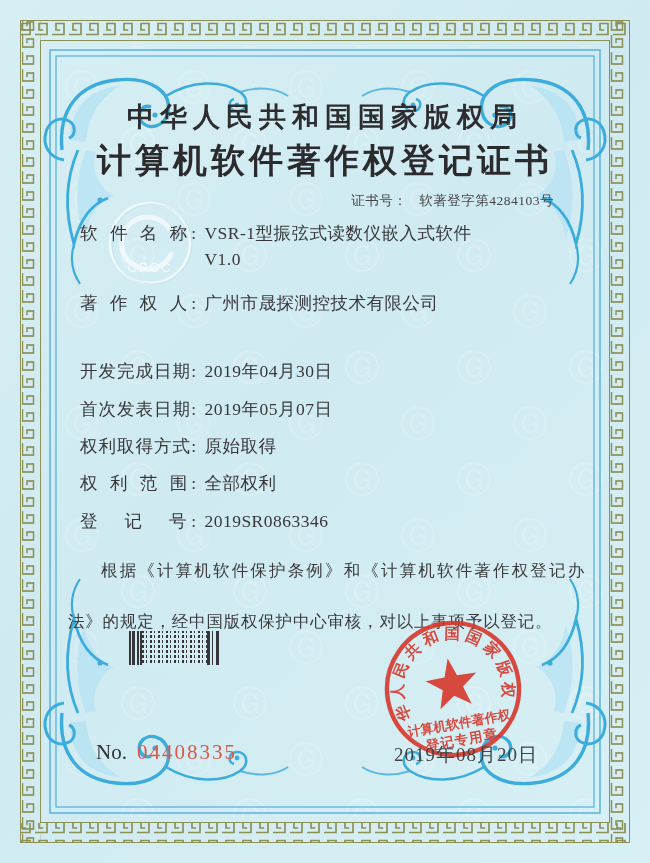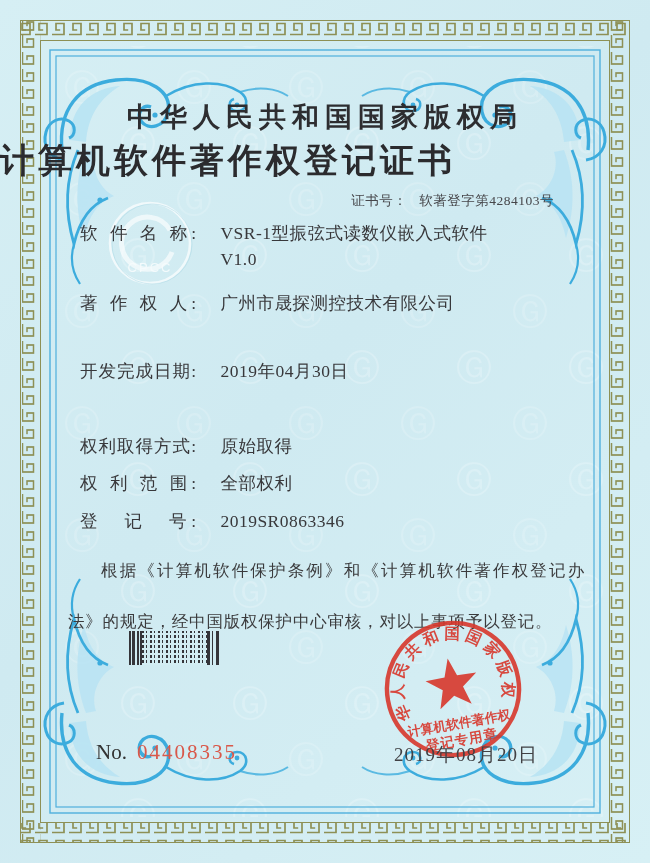--- a/index.html
+++ b/index.html
@@ -7,28 +7,28 @@
     position:relative;width:650px;height:863px;overflow:hidden;
     background:linear-gradient(135deg,#d6eff4 0%,#cfeaf1 45%,#d7f0f5 100%);
     font-family:"Liberation Serif","DejaVu Serif",serif;color:#3a3a3c;
   }
   .deco{position:absolute;left:0;top:0;pointer-events:none;}
   .authority{
     position:absolute;top:99px;left:0;width:100%;text-align:center;
     font-size:27px;font-weight:bold;letter-spacing:6px;color:#2d2d30;white-space:nowrap;
   }
   .title{
-    position:absolute;top:138px;left:0;width:100%;
+    position:absolute;top:138px;left:0;width:100%;text-align:center;
     font-size:34px;font-weight:bold;letter-spacing:4px;color:#2b2b2e;white-space:nowrap;
   }
   .certno{position:absolute;top:192px;right:96px;font-size:13.5px;color:#46464a;letter-spacing:.5px;text-align:right;}
   .certno .certno-val{margin-left:12px;}
   .row{position:absolute;left:80px;font-size:17.5px;line-height:26px;color:#38383b;white-space:nowrap;}
   .lab{display:inline-block;width:116px;text-align:justify;text-align-last:justify;vertical-align:top;}
-  .val{display:inline-block;margin-left:20px;vertical-align:top;letter-spacing:.5px;}
+  .val{display:inline-block;margin-left:4px;vertical-align:top;letter-spacing:.5px;}
   .vline{display:block;}
   .statement{
     position:absolute;left:68px;top:545px;width:517px;margin:0;
     font-size:16.5px;line-height:51px;letter-spacing:.8px;color:#3b3b3d;
     text-indent:33px;text-align:justify;
   }
   .barcode{position:absolute;left:129px;top:631px;width:92px;height:34px;display:flex;}
   .barcode i{display:block;height:100%;}
   .bc-l{width:13px;background:repeating-linear-gradient(90deg,#35353a 0 2px,transparent 2px 3px,#35353a 3px 6px,transparent 6px 8px);}
   .bc-m{flex:1;background:
@@ -110,20 +110,24 @@
     </span>
   </div>
   <div class="row" style="top:290px">
     <span class="lab">著 作 权 人:</span>
     <span class="val">广州市晟探测控技术有限公司</span>
   </div>
   <div class="row" style="top:358px">
     <span class="lab">开发完成日期:</span>
     <span class="val">2019年04月30日</span>
   </div>
+  <div class="row" style="top:396px">
+    <span class="lab">首次发表日期:</span>
+    <span class="val">2019年05月07日</span>
+  </div>
   <div class="row" style="top:470px">
     <span class="lab">权 利 范 围:</span>
     <span class="val">全部权利</span>
   </div>
   <div class="row" style="top:433px">
     <span class="lab">权利取得方式:</span>
     <span class="val">原始取得</span>
   </div>
   <div class="row" style="top:508px">
     <span class="lab">登　记　号:</span>

